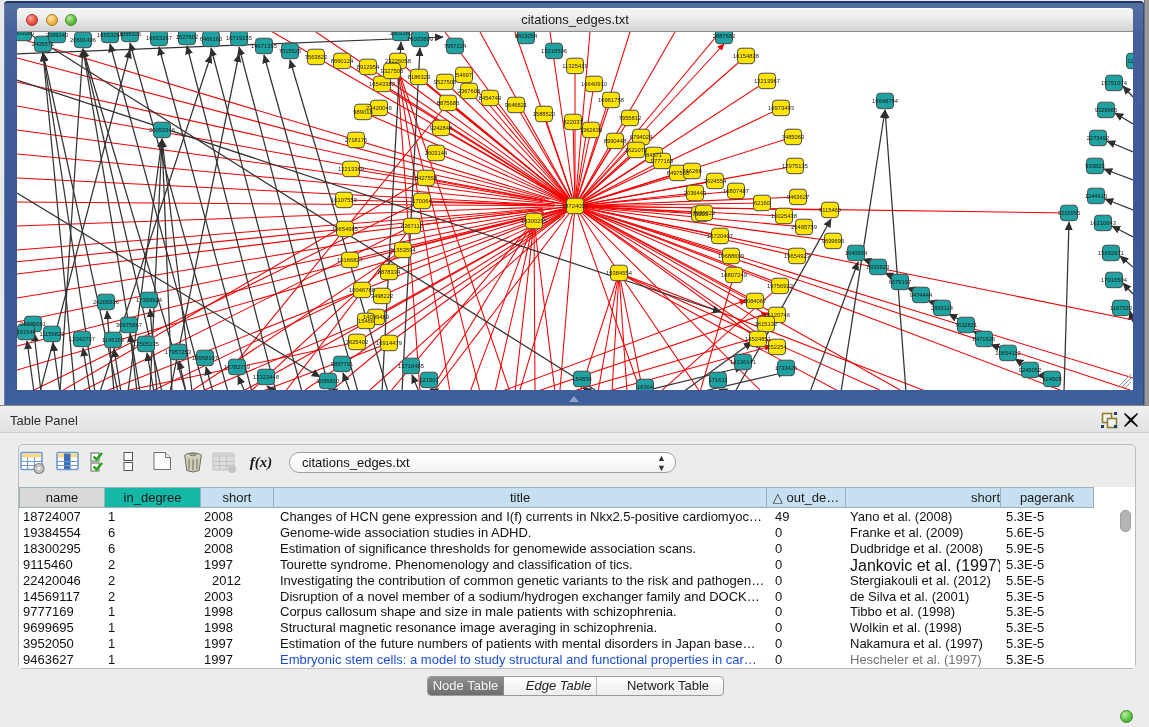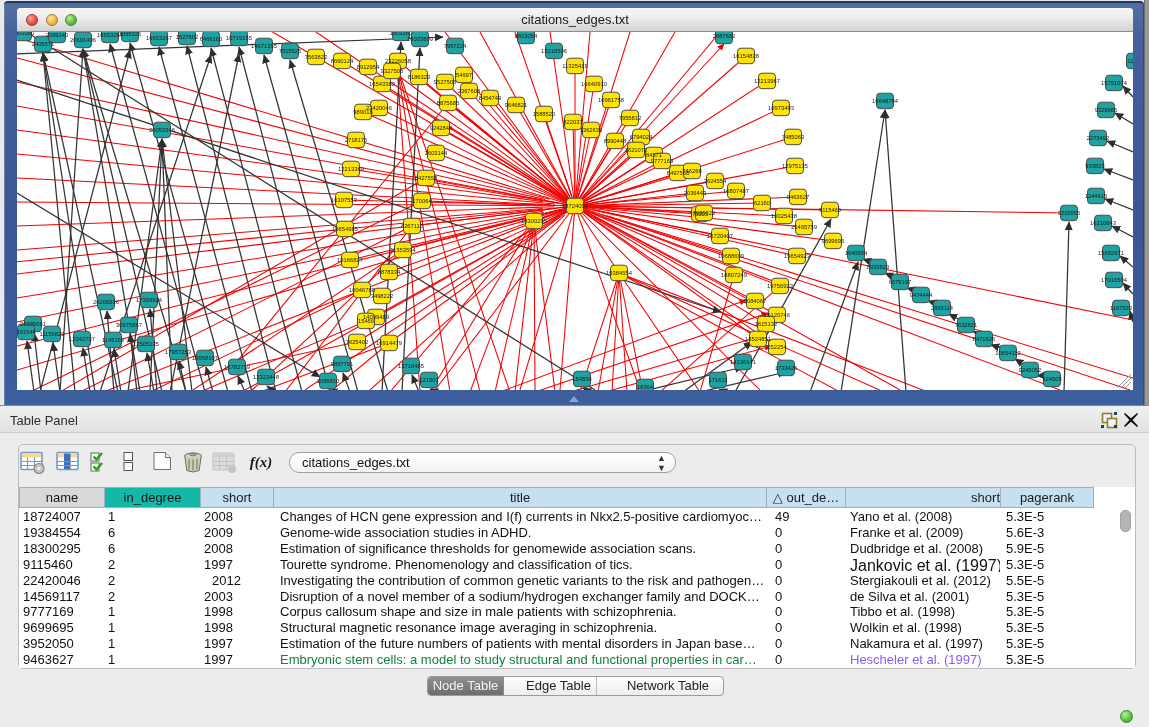--- a/index.html
+++ b/index.html
@@ -28,21 +28,21 @@
   border:1px solid #9f9f9f; border-radius:10px; font-size:13px; color:#111; line-height:19px; padding-left:12px; }
 #combo .step { position:absolute; right:9px; top:1px; font-size:9px; color:#333; line-height:9.5px; letter-spacing:0; text-align:center;}
 #thead { position:absolute; left:19px; top:81px; width:1116px; height:21px; background:#ffffff; }
 .hc { position:absolute; top:0; height:21px; border:1px solid #9fb0ba; border-right:none; font-size:13px; color:#1a1a1a; text-align:center; line-height:20px; background:#c6e0f1;}
 #tbody { position:absolute; left:19px; top:102px; width:1116px; height:160px; background:#ffffff; font-size:12px; color:#111; }
 #scrollthumb { position:absolute; left:1120px; top:104px; width:11px; height:22px; border-radius:5px; background:#b5b5b5; border:1px solid #a0a0a0;}
 #tabs { position:absolute; left:427px; top:270px; width:297px; height:20px; border:1px solid #9b9b9b; border-radius:4px;
   background:linear-gradient(180deg,#ffffff,#ededed); font-size:13px; color:#222; }
 #tabs .seg { position:absolute; top:0; height:18px; text-align:center; line-height:18px; }
 #tabs #seg1 { left:0; width:76px; background:linear-gradient(180deg,#909090,#6d6d6d); color:#f5f5f5; border-radius:3px 0 0 3px; border-right:1px solid #8a8a8a;}
-#tabs #seg2 { left:93px; width:76px; border-right:1px solid #bbb; }
+#tabs #seg2 { left:93px; width:76px; border-right:1px solid #bbb;font-style:italic; }
 #tabs #seg3 { left:185px; width:110px; }
 #memdot { position:absolute; left:1120px; top:304px; width:13px; height:13px; border-radius:50%;
   background:radial-gradient(circle at 35% 30%, #b8f09a, #52c23c 60%, #2ea224); border:1px solid #47812f; }
 </style></head>
 <body>
 <div id="net-frame"></div>
 <div id="right-strip"></div>
 <div style="position:absolute;left:4px;top:1px;">
 <div id="net-win">
   <div id="titlebar">
@@ -651,21 +651,21 @@
     <div style="position:absolute;left:280px;top:103.0px;width:484px;height:15px;overflow:hidden;white-space:nowrap;font-size:13px;color:#111">Changes of HCN gene expression and I(f) currents in Nkx2.5-positive cardiomyoc…</div>
     <div style="position:absolute;left:775px;top:103.0px;width:66px;height:15px;overflow:hidden;white-space:nowrap;font-size:13px;color:#111">49</div>
     <div style="position:absolute;left:850px;top:103.0px;width:150px;height:15px;overflow:hidden;white-space:nowrap;font-size:13px;color:#111">Yano et al. (2008)</div>
     <div style="position:absolute;left:1006px;top:103.0px;width:86px;height:15px;overflow:hidden;white-space:nowrap;font-size:13px;color:#111">5.3E-5</div>
     <div style="position:absolute;left:23px;top:118.9px;width:82px;height:15px;overflow:hidden;white-space:nowrap;font-size:13px;color:#111">19384554</div>
     <div style="position:absolute;left:108px;top:118.9px;width:90px;height:15px;overflow:hidden;white-space:nowrap;font-size:13px;color:#111">6</div>
     <div style="position:absolute;left:204px;top:118.9px;width:66px;height:15px;overflow:hidden;white-space:nowrap;font-size:13px;color:#111">2009</div>
     <div style="position:absolute;left:280px;top:118.9px;width:484px;height:15px;overflow:hidden;white-space:nowrap;font-size:13px;color:#111">Genome-wide association studies in ADHD.</div>
     <div style="position:absolute;left:775px;top:118.9px;width:66px;height:15px;overflow:hidden;white-space:nowrap;font-size:13px;color:#111">0</div>
     <div style="position:absolute;left:850px;top:118.9px;width:150px;height:15px;overflow:hidden;white-space:nowrap;font-size:13px;color:#111">Franke et al. (2009)</div>
-    <div style="position:absolute;left:1006px;top:118.9px;width:86px;height:15px;overflow:hidden;white-space:nowrap;font-size:13px;color:#111">5.6E-3</div>
+    <div style="position:absolute;left:1006px;top:118.9px;width:86px;height:15px;overflow:hidden;white-space:nowrap;font-size:13px;color:#111">5.6E-5</div>
     <div style="position:absolute;left:23px;top:134.8px;width:82px;height:15px;overflow:hidden;white-space:nowrap;font-size:13px;color:#111">18300295</div>
     <div style="position:absolute;left:108px;top:134.8px;width:90px;height:15px;overflow:hidden;white-space:nowrap;font-size:13px;color:#111">6</div>
     <div style="position:absolute;left:204px;top:134.8px;width:66px;height:15px;overflow:hidden;white-space:nowrap;font-size:13px;color:#111">2008</div>
     <div style="position:absolute;left:280px;top:134.8px;width:484px;height:15px;overflow:hidden;white-space:nowrap;font-size:13px;color:#111">Estimation of significance thresholds for genomewide association scans.</div>
     <div style="position:absolute;left:775px;top:134.8px;width:66px;height:15px;overflow:hidden;white-space:nowrap;font-size:13px;color:#111">0</div>
     <div style="position:absolute;left:850px;top:134.8px;width:150px;height:15px;overflow:hidden;white-space:nowrap;font-size:13px;color:#111">Dudbridge et al. (2008)</div>
     <div style="position:absolute;left:1006px;top:134.8px;width:86px;height:15px;overflow:hidden;white-space:nowrap;font-size:13px;color:#111">5.9E-5</div>
     <div style="position:absolute;left:23px;top:150.7px;width:82px;height:15px;overflow:hidden;white-space:nowrap;font-size:13px;color:#111">9115460</div>
     <div style="position:absolute;left:108px;top:150.7px;width:90px;height:15px;overflow:hidden;white-space:nowrap;font-size:13px;color:#111">2</div>
     <div style="position:absolute;left:204px;top:150.7px;width:66px;height:15px;overflow:hidden;white-space:nowrap;font-size:13px;color:#111">1997</div>
@@ -704,23 +704,23 @@
     <div style="position:absolute;left:23px;top:230.2px;width:82px;height:15px;overflow:hidden;white-space:nowrap;font-size:13px;color:#111">3952050</div>
     <div style="position:absolute;left:108px;top:230.2px;width:90px;height:15px;overflow:hidden;white-space:nowrap;font-size:13px;color:#111">1</div>
     <div style="position:absolute;left:204px;top:230.2px;width:66px;height:15px;overflow:hidden;white-space:nowrap;font-size:13px;color:#111">1997</div>
     <div style="position:absolute;left:280px;top:230.2px;width:484px;height:15px;overflow:hidden;white-space:nowrap;font-size:13px;color:#111">Estimation of the future numbers of patients with mental disorders in Japan base…</div>
     <div style="position:absolute;left:775px;top:230.2px;width:66px;height:15px;overflow:hidden;white-space:nowrap;font-size:13px;color:#111">0</div>
     <div style="position:absolute;left:850px;top:230.2px;width:150px;height:15px;overflow:hidden;white-space:nowrap;font-size:13px;color:#111">Nakamura et al. (1997)</div>
     <div style="position:absolute;left:1006px;top:230.2px;width:86px;height:15px;overflow:hidden;white-space:nowrap;font-size:13px;color:#111">5.3E-5</div>
     <div style="position:absolute;left:23px;top:246.1px;width:82px;height:15px;overflow:hidden;white-space:nowrap;font-size:13px;color:#111">9463627</div>
     <div style="position:absolute;left:108px;top:246.1px;width:90px;height:15px;overflow:hidden;white-space:nowrap;font-size:13px;color:#111">1</div>
     <div style="position:absolute;left:204px;top:246.1px;width:66px;height:15px;overflow:hidden;white-space:nowrap;font-size:13px;color:#111">1997</div>
-    <div style="position:absolute;left:280px;top:246.1px;width:484px;height:15px;overflow:hidden;white-space:nowrap;font-size:13px;color:#15803d">Embryonic stem cells: a model to study structural and functional properties in car…</div>
+    <div style="position:absolute;left:280px;top:246.1px;width:484px;height:15px;overflow:hidden;white-space:nowrap;font-size:13px;color:#1d4ed8">Embryonic stem cells: a model to study structural and functional properties in car…</div>
     <div style="position:absolute;left:775px;top:246.1px;width:66px;height:15px;overflow:hidden;white-space:nowrap;font-size:13px;color:#111">0</div>
-    <div style="position:absolute;left:850px;top:246.1px;width:150px;height:15px;overflow:hidden;white-space:nowrap;font-size:13px;color:#8b5cf6">Hescheler et al. (1997)</div>
+    <div style="position:absolute;left:850px;top:246.1px;width:150px;height:15px;overflow:hidden;white-space:nowrap;font-size:13px;color:#737373">Hescheler et al. (1997)</div>
     <div style="position:absolute;left:1006px;top:246.1px;width:86px;height:15px;overflow:hidden;white-space:nowrap;font-size:13px;color:#111">5.3E-5</div>
   <div id="scrollthumb"></div>
   <div id="tabs">
     <div class="seg" id="seg1">Node Table</div>
     <div class="seg" id="seg2">Edge Table</div>
     <div class="seg" id="seg3">Network Table</div>
   </div>
   <div style="position:absolute;left:1059px;top:320px;font-size:11px;color:#2a2a2a;font-family:Liberation Mono, monospace;">Memory: OK</div>
   <div id="memdot"></div>
 </div>

